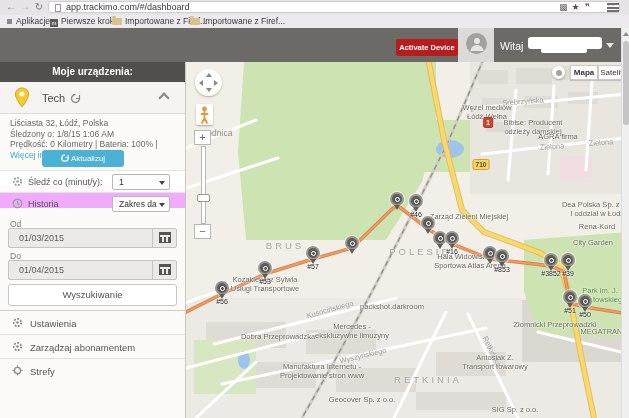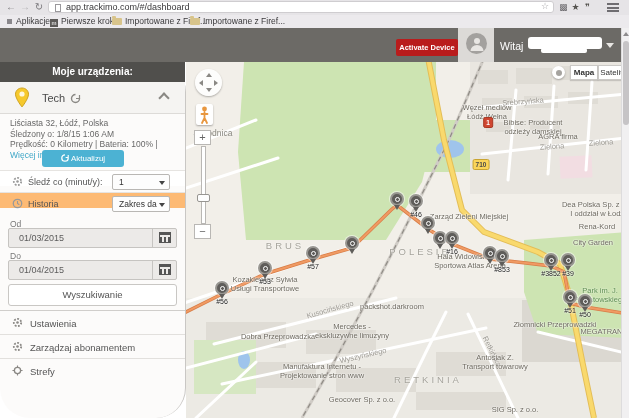--- a/index.html
+++ b/index.html
@@ -3,21 +3,21 @@
 <meta charset="utf-8">
 <style>
   html,body{margin:0;padding:0;background:#888;}
   *{box-sizing:border-box;font-family:"Liberation Sans",sans-serif;}
   .page{position:relative;width:629px;height:418px;background:#fff;overflow:hidden;margin:0 auto;}
 
   
   .chrome{position:absolute;left:0;top:0;width:629px;height:28px;background:#e6e4e7;border-bottom:1px solid #a9a7a5;}
   .toolbar{position:absolute;left:0;top:0;width:629px;height:15px;}
   .nav-ic{position:absolute;top:1px;width:12px;height:12px;color:#7c7a7e;font-size:10px;line-height:12px;text-align:center;}
-  .addr{position:absolute;left:48px;top:1px;width:506px;height:12px;background:#fff;border:1px solid #cfcdd0;border-radius:3px;}
+  .addr{position:absolute;left:48px;top:1px;width:572px;height:12px;background:#fff;border:1px solid #cfcdd0;border-radius:3px;}
   .doc-ic{position:absolute;left:6px;top:2px;width:6px;height:8px;border:1px solid #9a989c;background:#fff;}
   .addr-text{position:absolute;left:17px;top:0px;font-size:9px;line-height:11px;color:#3a393b;white-space:nowrap;}
   .star-ic{position:absolute;right:4px;top:-1px;font-size:9px;color:#a7a5a9;}
   .ext-ic{position:absolute;top:1px;width:11px;height:12px;font-size:9px;line-height:12px;text-align:center;color:#6f6d71;}
   .menu-ic{position:absolute;right:10px;top:3px;width:12px;height:9px;border-top:2px solid #6f6d71;border-bottom:2px solid #6f6d71;}
   .menu-ic:after{content:"";position:absolute;left:0;top:1.5px;width:12px;height:2px;background:#6f6d71;}
   .bookmarks{position:absolute;left:0;top:15px;width:629px;height:13px;background:#eceaed;}
   .bm{position:absolute;top:1px;height:11px;font-size:8.5px;line-height:11px;color:#3a393b;white-space:nowrap;}
   .bm-ic-grid{display:inline-block;width:7px;height:7px;margin-right:3px;background:
     linear-gradient(#8a888c,#8a888c);box-shadow:inset 0 0 0 1px #eceaed, inset 2.3px 2.3px #8a888c;position:relative;top:1px;}
@@ -41,32 +41,32 @@
   .redact2{position:absolute;left:541px;top:20px;width:46px;height:5px;background:#fff;border-radius:2px;}
   .greet-caret{position:absolute;left:606px;top:15px;width:0;height:0;border-left:4px solid transparent;border-right:4px solid transparent;border-top:5px solid #e8e6e3;}
 
   
   .scrollbar{position:absolute;left:621px;top:28px;width:8px;height:390px;background:#f1f0f1;border-left:1px solid #dddcdd;}
   .sb-up{position:absolute;left:1px;top:2px;width:6px;height:8px;}
   .sb-up:after{content:"";position:absolute;left:0;top:2px;border-left:3px solid transparent;border-right:3px solid transparent;border-bottom:4px solid #8d8b8d;}
   .sb-thumb{position:absolute;left:1px;top:13px;width:6px;height:84px;background:#c6c4c6;border-radius:3px;}
 
   
-  .sidebar{position:absolute;left:0;top:62px;width:186px;height:356px;background:#fcfbfa;border-right:1px solid #c9c7c4;border-radius:30px;}
+  .sidebar{position:absolute;left:0;top:62px;width:186px;height:356px;background:#fcfbfa;border-right:1px solid #c9c7c4;}
   .sb-title{position:absolute;left:0;top:0;width:185px;height:20px;background:#504f4c;color:#fff;font-size:10px;font-weight:bold;text-align:center;line-height:20px;}
   .device-row{position:absolute;left:0;top:20px;width:185px;height:32px;background:#f5f4f2;border-bottom:1px solid #dddbd8;}
   .device-name{position:absolute;left:42px;top:10px;font-size:11px;color:#4a4a4a;}
   .device-action{position:absolute;left:70px;top:11px;}
   .chev-up{position:absolute;left:160px;top:12px;width:8px;height:8px;border-left:2px solid #8a8884;border-top:2px solid #8a8884;transform:rotate(45deg);}
   .device-details{position:absolute;left:10px;top:56px;width:168px;font-size:8.5px;line-height:10.5px;color:#686868;}
   .link{color:#3fa7c7;}
   .update-btn{position:absolute;left:42px;top:88px;width:82px;height:17px;border-radius:3px;color:#fff;font-size:8px;line-height:17px;text-align:center;}
   .update-btn svg{vertical-align:-1px;margin-right:2px;}
   .side-row{position:absolute;left:0;width:185px;height:16px;border-top:1px solid #e6e4e1;background:#fff;}
-  .side-row.alt{background:#fdba74;}
+  .side-row.alt{background:#f0abfc;}
   .row-label{position:absolute;left:28px;top:6px;font-size:9px;color:#555;}
   .row-icon{position:absolute;left:12px;top:5px;}
   .mini-select{position:absolute;left:112px;top:3px;width:58px;height:16px;background:#fdfdfd;border:1px solid #b9b7b4;border-radius:2px;font-size:8.5px;line-height:14px;color:#333;padding-left:6px;}
   .sel-caret{position:absolute;right:4px;top:6px;border-left:3.5px solid transparent;border-right:3.5px solid transparent;border-top:4px solid #444;}
   .fld-label{position:absolute;left:10px;font-size:8.5px;color:#777;}
   .date-input{position:absolute;left:8px;width:169px;height:20px;background:#eceae8;border:1px solid #c6c4c1;border-radius:2px;font-size:9px;color:#5c5c5c;line-height:18px;padding-left:10px;}
   .cal-box{position:absolute;right:0;top:0;width:24px;height:18px;border-left:1px solid #c6c4c1;}
   .cal-ic{position:absolute;left:6px;top:3px;width:12px;height:11px;border:1px solid #555;border-top:3px solid #555;background:
      repeating-linear-gradient(to right,#555 0 2px,transparent 2px 4px);background-size:10px 6px;background-position:0 2px;background-repeat:no-repeat;}
   .search-btn{position:absolute;left:8px;top:222px;width:169px;height:22px;background:#fff;border:1px solid #c9c7c4;border-radius:3px;font-size:9.5px;color:#555;text-align:center;line-height:20px;}

